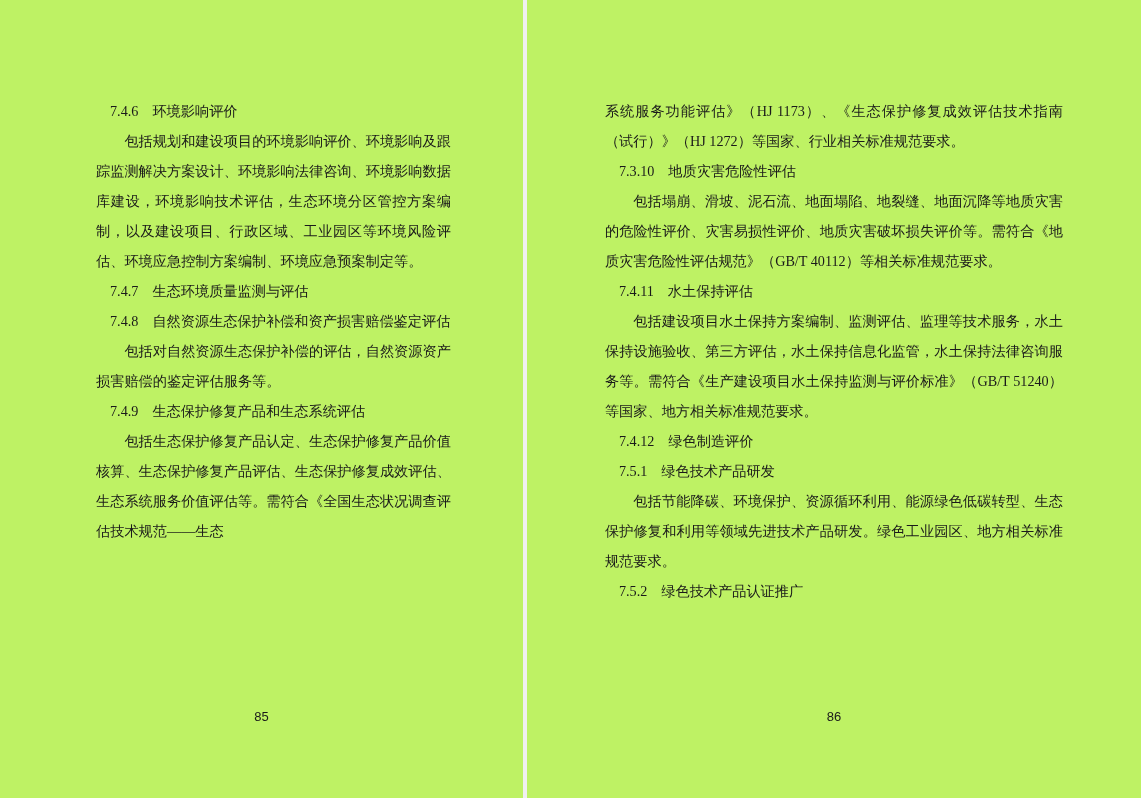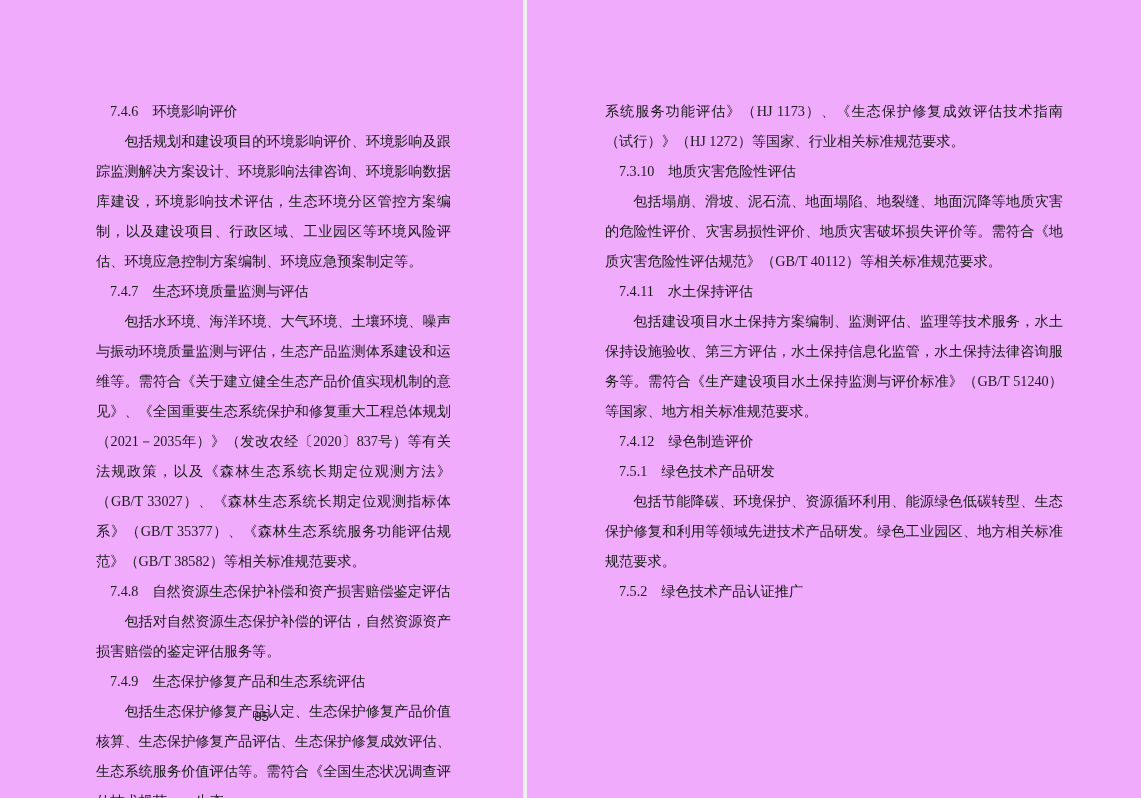--- a/index.html
+++ b/index.html
@@ -12,21 +12,21 @@
     font-family: "Liberation Serif", serif;
   }
   .spread {
     display: flex;
     width: 1141px;
     height: 798px;
     gap: 4px;
     background: #f0f0f0;
   }
   .page {
-    background: #f0abfc;
+    background: #bef264;
     position: relative;
     box-sizing: border-box;
   }
   .page-left {
     width: 560px;
     height: 798px;
     padding: 96px 72px 0 96px;
   }
   .page-right {
     width: 662px;
@@ -78,21 +78,20 @@
 
   <div class="page page-left">
     <div class="body-text">
 
       <p class="heading h-indent-1"><span class="num">7.4.6</span><span class="htext">环境影响评价</span></p>
 
       <p class="para">包括规划和建设项目的环境影响评价、环境影响及跟踪监测解决方案设计、环境影响法律咨询、环境影响数据库建设，环境影响技术评估，生态环境分区管控方案编制，以及建设项目、行政区域、工业园区等环境风险评估、环境应急控制方案编制、环境应急预案制定等。</p>
 
       <p class="heading h-indent-1"><span class="num">7.4.7</span><span class="htext">生态环境质量监测与评估</span></p>
 
-      <p class="para">包括水环境、海洋环境、大气环境、土壤环境、噪声与振动环境质量监测与评估，生态产品监测体系建设和运维等。需符合《关于建立健全生态产品价值实现机制的意见》、《全国重要生态系统保护和修复重大工程总体规划（2021－2035年）》（发改农经〔2020〕837号）等有关法规政策，以及《森林生态系统长期定位观测方法》（GB/T 33027）、《森林生态系统长期定位观测指标体系》（GB/T 35377）、《森林生态系统服务功能评估规范》（GB/T 38582）等相关标准规范要求。</p>
 
       <p class="heading h-indent-1"><span class="num">7.4.8</span><span class="htext">自然资源生态保护补偿和资产损害赔偿鉴定评估</span></p>
 
       <p class="para">包括对自然资源生态保护补偿的评估，自然资源资产损害赔偿的鉴定评估服务等。</p>
 
       <p class="heading h-indent-1"><span class="num">7.4.9</span><span class="htext">生态保护修复产品和生态系统评估</span></p>
 
       <p class="para">包括生态保护修复产品认定、生态保护修复产品价值核算、生态保护修复产品评估、生态保护修复成效评估、生态系统服务价值评估等。需符合《全国生态状况调查评估技术规范——生态</p>
 
     </div>
@@ -116,15 +115,16 @@
 
 
 
       <p class="heading h-indent-1"><span class="num">7.5.1</span><span class="htext">绿色技术产品研发</span></p>
 
       <p class="para">包括节能降碳、环境保护、资源循环利用、能源绿色低碳转型、生态保护修复和利用等领域先进技术产品研发。绿色工业园区、地方相关标准规范要求。</p>
 
       <p class="heading h-indent-1"><span class="num">7.5.2</span><span class="htext">绿色技术产品认证推广</span></p>
 
     </div>
+    <div class="page-number">86</div>
   </div>
 
 </div>
 
 </body></html>

